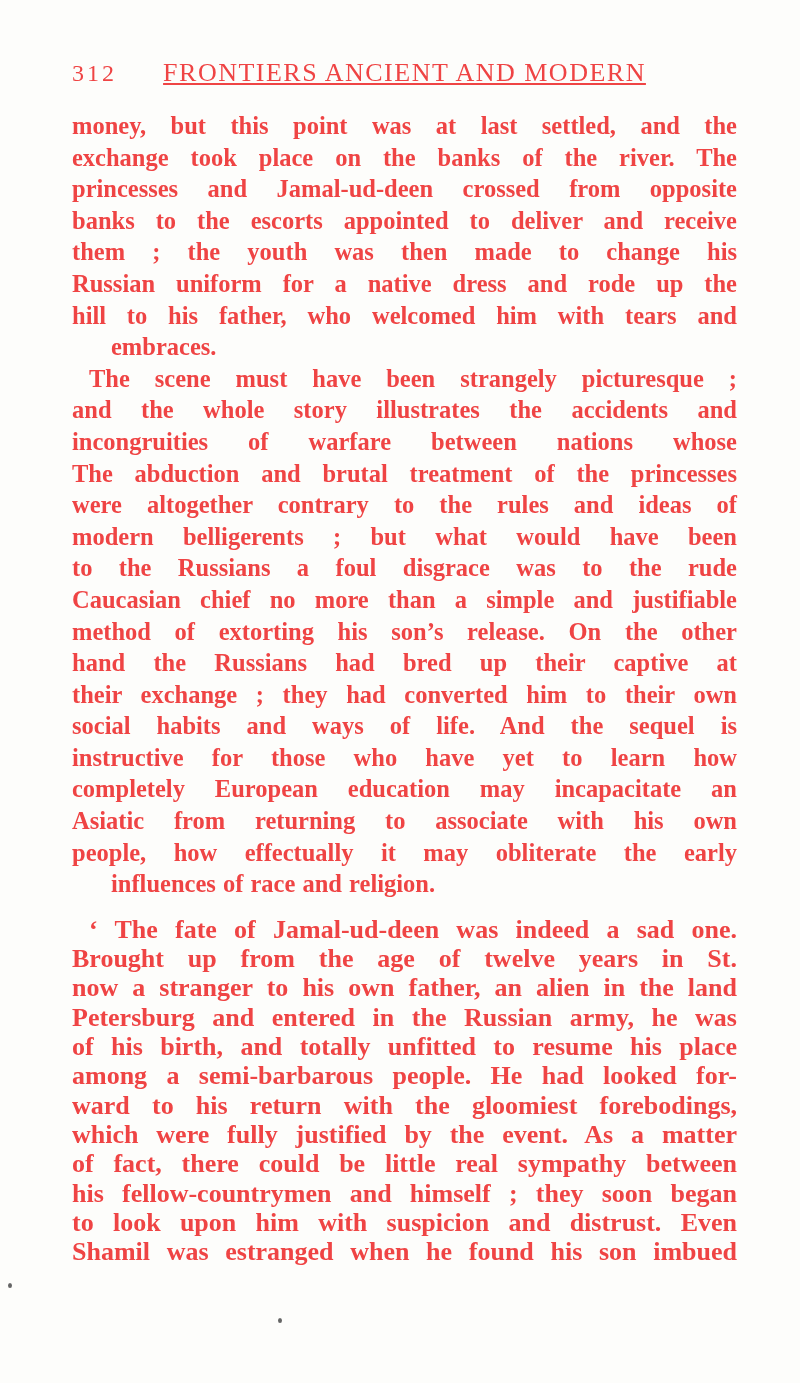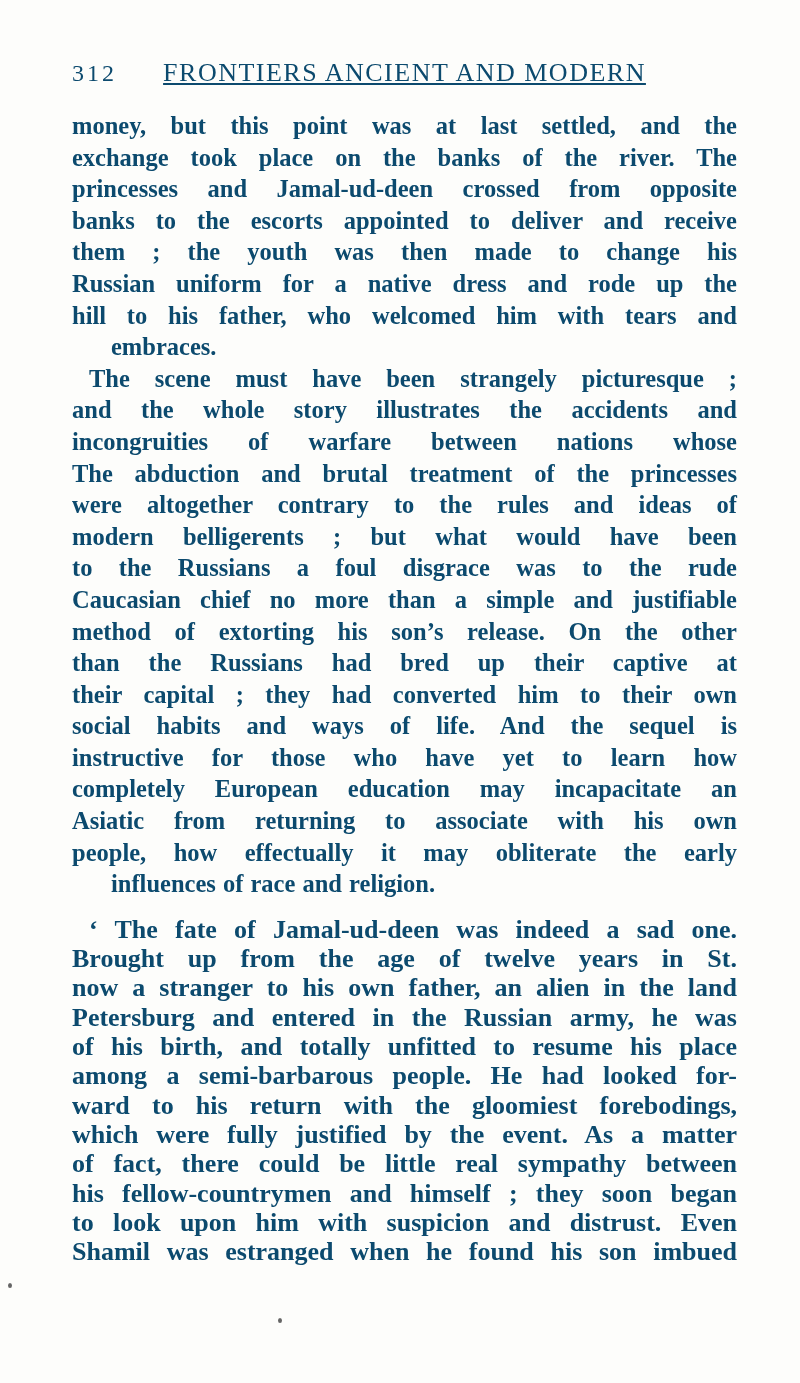--- a/index.html
+++ b/index.html
@@ -2,21 +2,21 @@
 <html><head>
 <meta charset="utf-8">
 <style>
   html,body { margin:0; padding:0; background:#e8e8e8; }
   .page {
     position:relative;
     width:800px; height:1383px;
     margin:0 auto;
     background:#fdfdfb;
     font-family:"Liberation Serif", serif;
-    color:#0c4a6e;
+    color:#ef4444;
     overflow:hidden;
   }
   .running-header {
     position:absolute;
     top:56px; left:72px; width:665px; height:34px;
   }
   .page-number {
     position:absolute; left:0; top:4px;
     font-size:24px; letter-spacing:3px;
   }
@@ -79,22 +79,22 @@
       <div class="para">
         <div class="line indent">The scene must have been strangely picturesque ;</div>
         <div class="line">and the whole story illustrates the accidents and</div>
         <div class="line">incongruities of warfare between nations whose</div>
         <div class="line">The abduction and brutal treatment of the princesses</div>
         <div class="line">were altogether contrary to the rules and ideas of</div>
         <div class="line">modern belligerents ;  but what would have been</div>
         <div class="line">to the Russians a foul disgrace was to the rude</div>
         <div class="line">Caucasian chief no more than a simple and justifiable</div>
         <div class="line">method of extorting his son’s release.  On the other</div>
-        <div class="line">than the Russians had bred up their captive at</div>
-        <div class="line">their capital ;  they had converted him to their own</div>
+        <div class="line">hand the Russians had bred up their captive at</div>
+        <div class="line">their exchange ;  they had converted him to their own</div>
         <div class="line">social habits and ways of life.  And the sequel is</div>
         <div class="line">instructive for those who have yet to learn how</div>
         <div class="line">completely European education may incapacitate an</div>
         <div class="line">Asiatic from returning to associate with his own</div>
         <div class="line">people, how effectually it may obliterate the early</div>
         <div class="line last">influences of race and religion.</div>
       </div>
       <div class="para small gap">
         <div class="line indent">‘ The fate of Jamal-ud-deen was indeed a sad one.</div>
         <div class="line">Brought up from the age of twelve years in St.</div>

